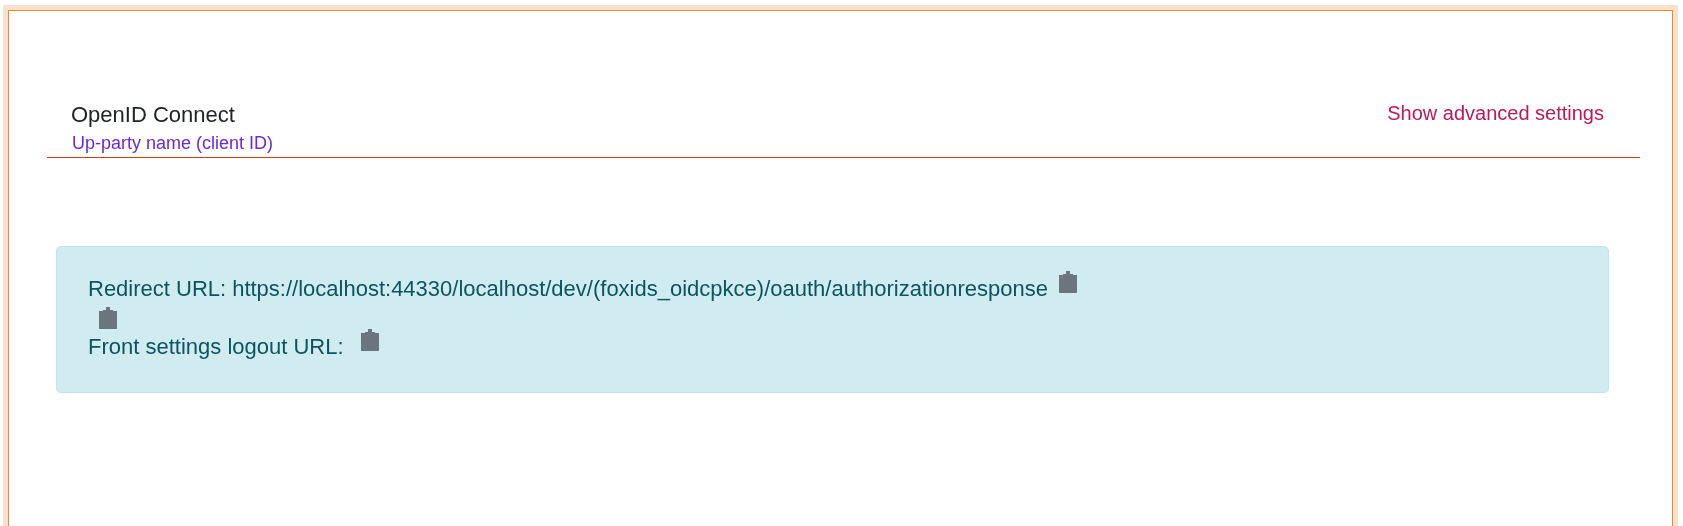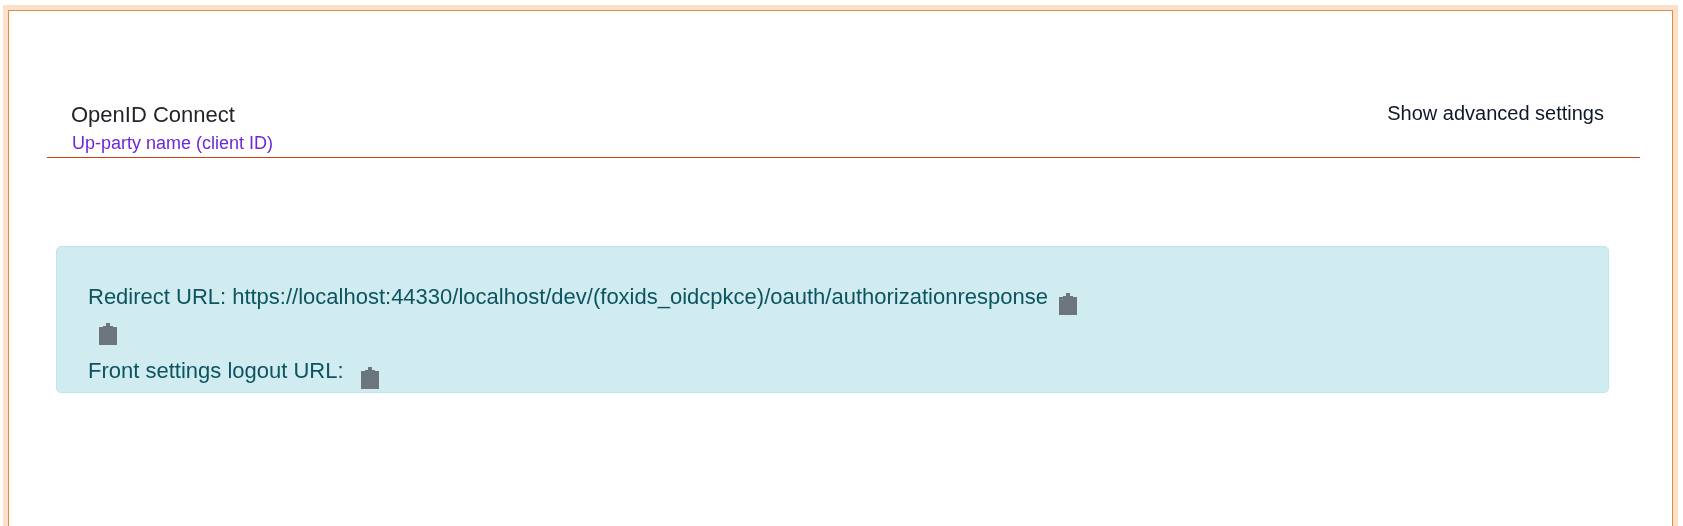--- a/index.html
+++ b/index.html
@@ -43,21 +43,21 @@
       top: 50px;
       font-size: 22px;
       color: #212529;
       line-height: 26px;
     }
     .advanced-link {
       position: absolute;
       right: 36px;
       top: 48px;
       font-size: 20px;
-      color: #0f172a;
+      color: #be185d;
       text-decoration: none;
       line-height: 26px;
       cursor: pointer;
     }
     .field-label {
       position: absolute;
       left: 72px;
       top: 132px;
       font-size: 18px;
       color: #6d28d9;
@@ -94,22 +94,21 @@
       border-radius: 5px;
       box-sizing: border-box;
       padding: 24px 31px;
       color: #0c5460;
     }
     .url-row {
       font-size: 22px;
       line-height: 36px;
       white-space: nowrap;
       display: flex;
-      align-items: flex-end;
-      margin-top: 8px;
+      align-items: flex-start;
     }
     .url-row .label { margin-right: 6px; }
     .copy-btn {
       display: inline-block;
       width: 20px;
       height: 22px;
       margin-left: 10px;
       cursor: pointer;
       vertical-align: middle;
     }

